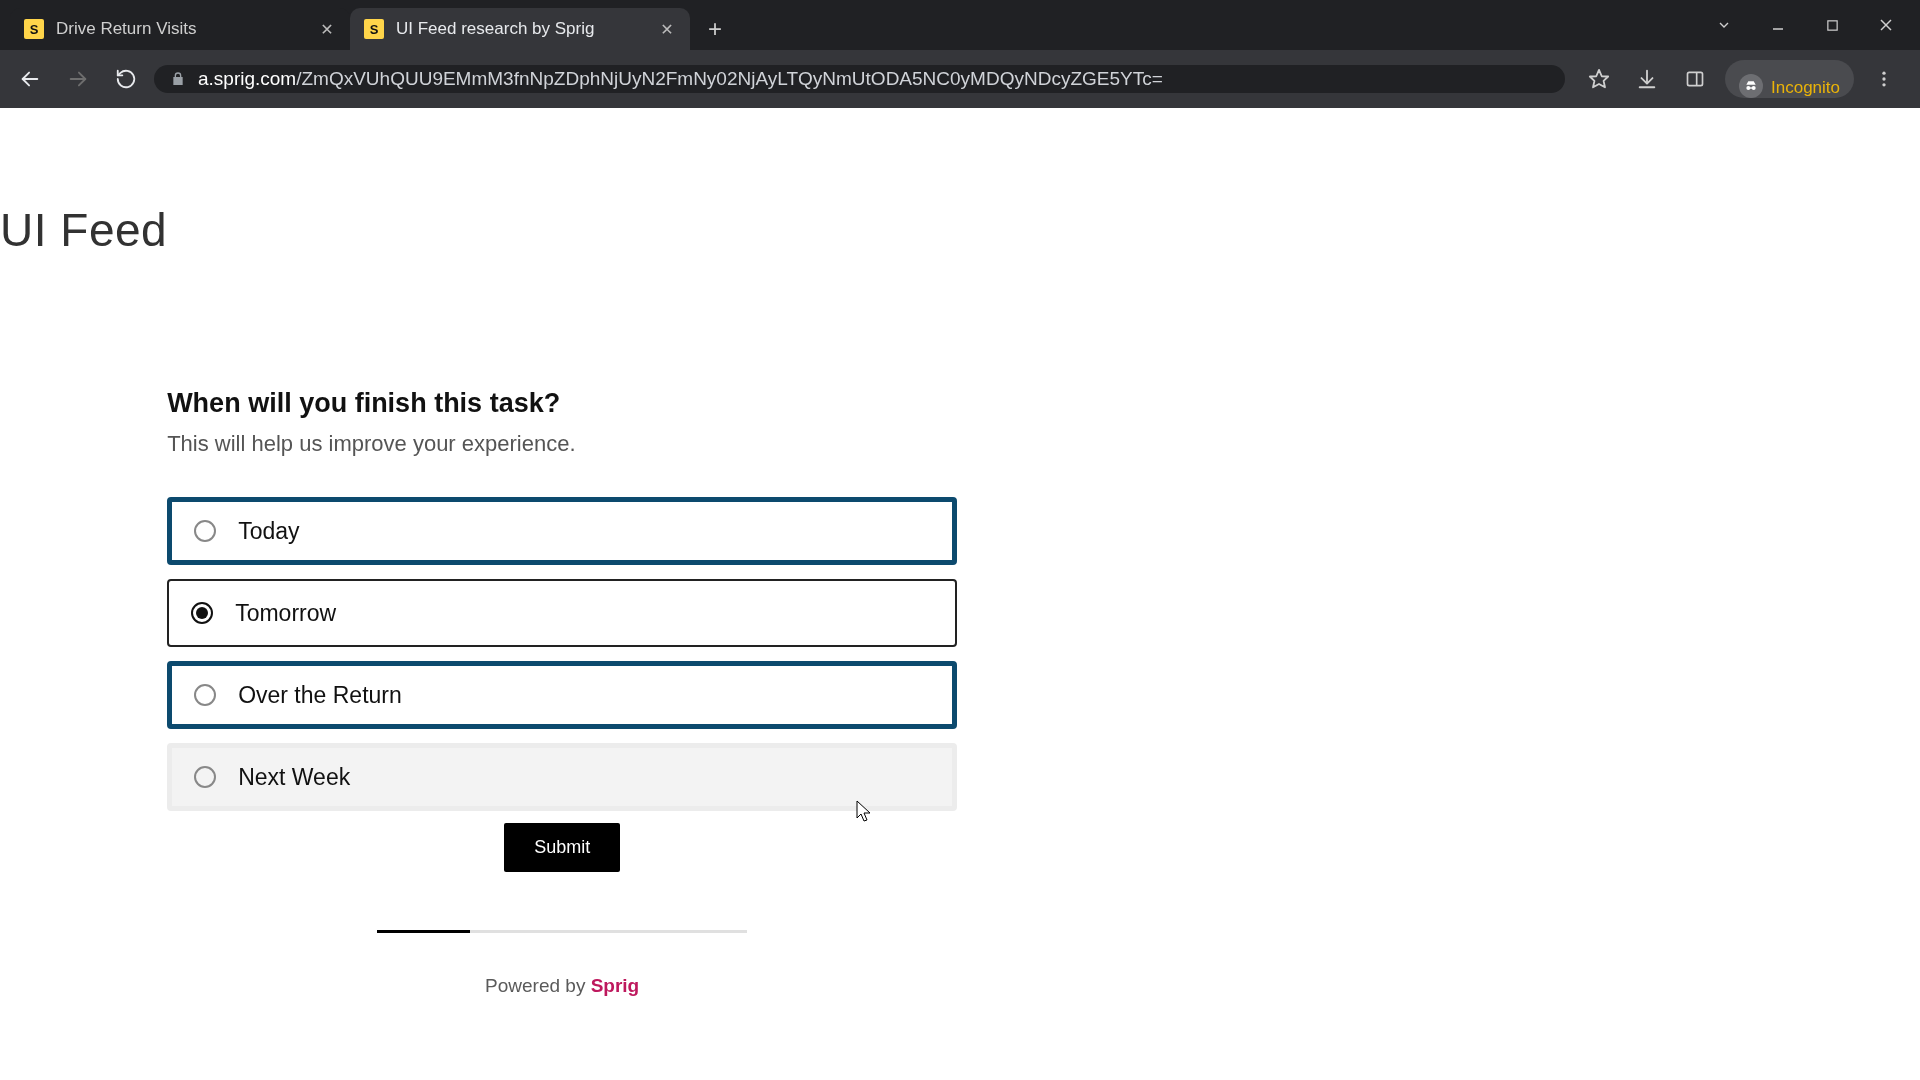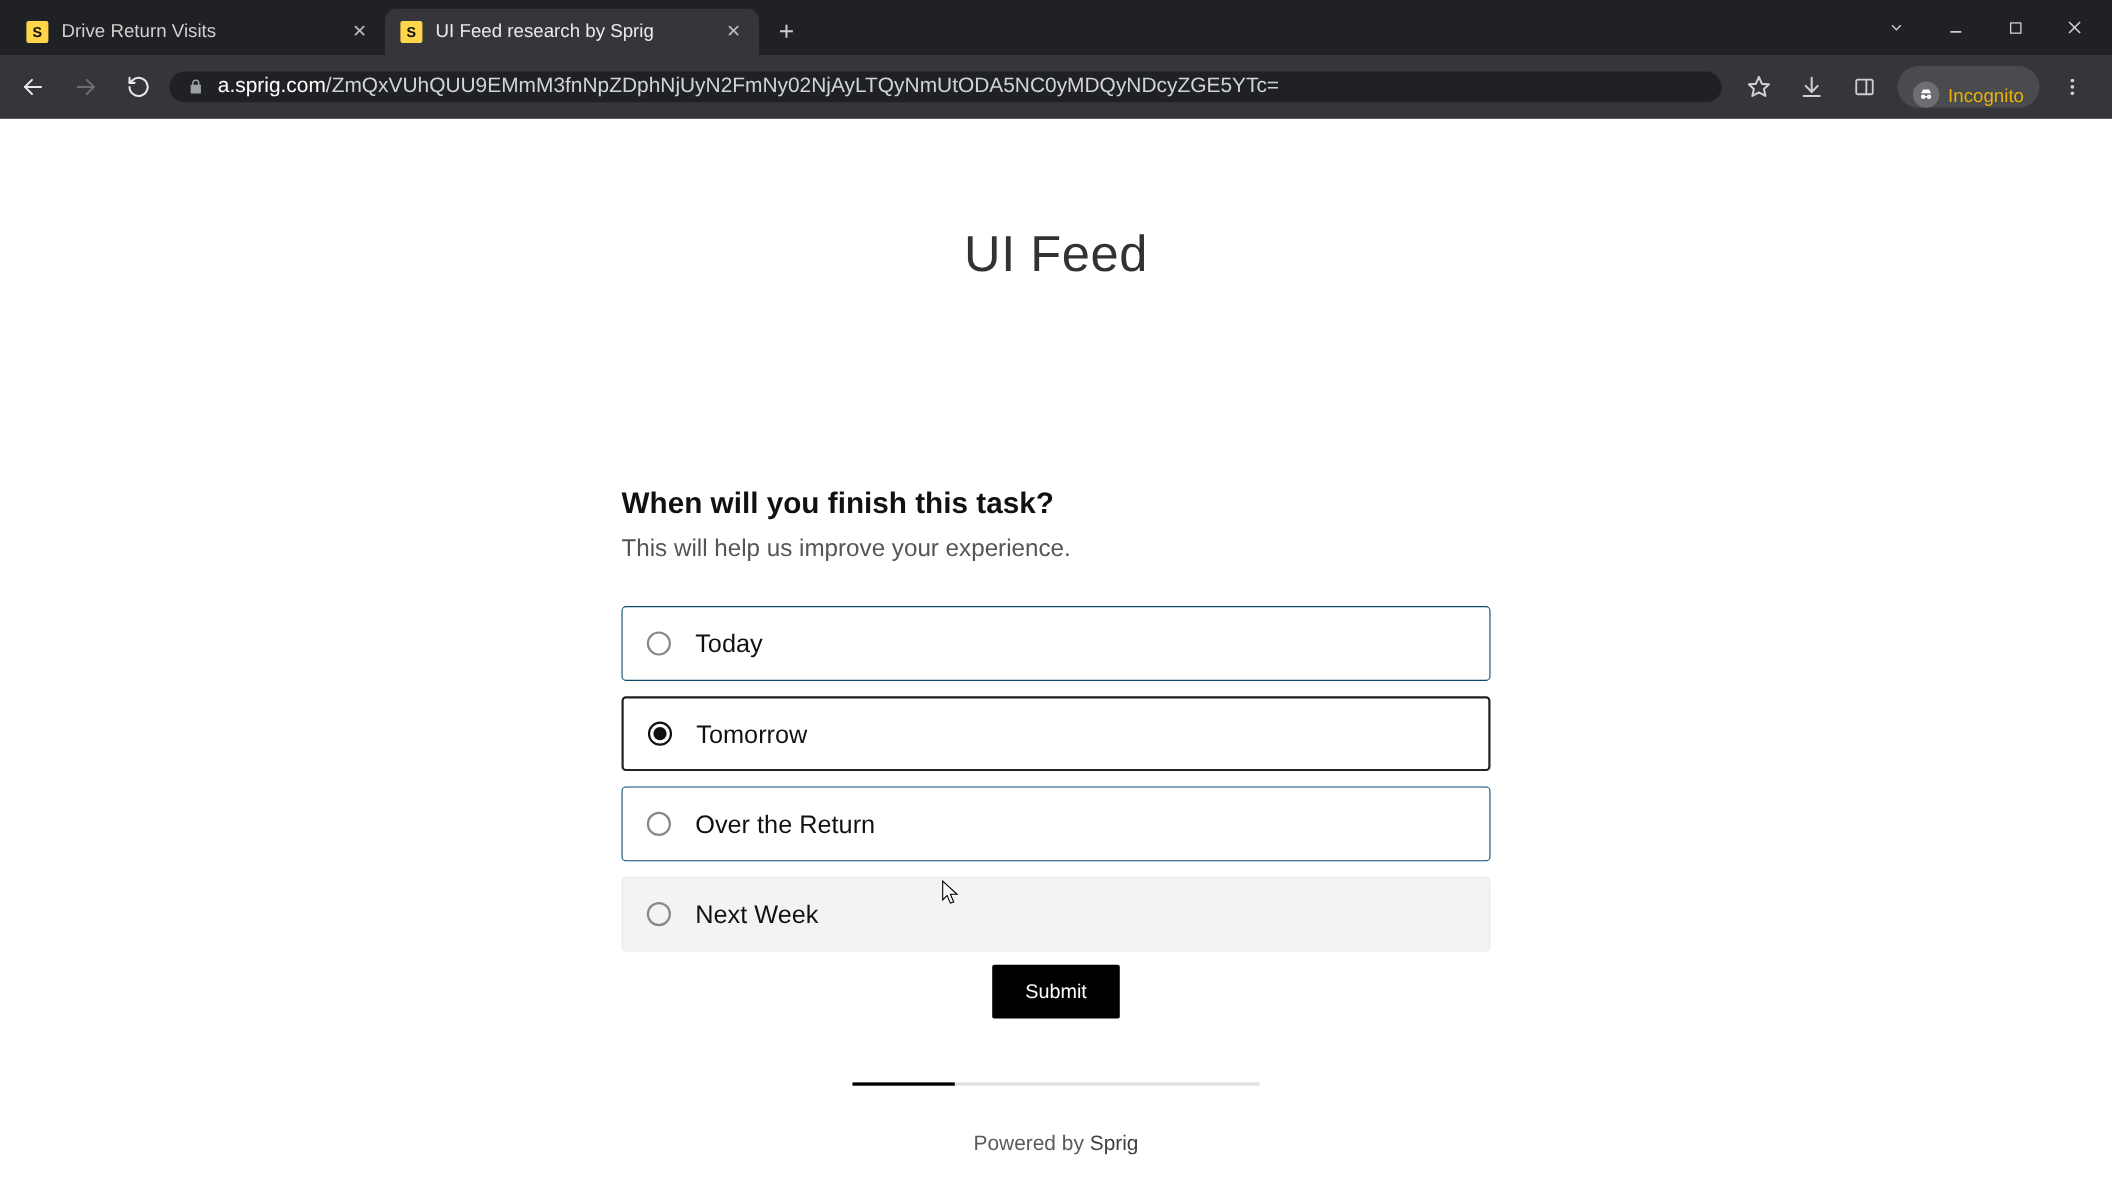--- a/index.html
+++ b/index.html
@@ -26,39 +26,39 @@
   .omnibox { flex:1; height:28px; background:#202124; border-radius:20px; display:flex; align-items:center; padding:0 16px; gap:12px; }
   .lock-icon { color:#9aa0a6; }
   .url-text { color:#d0d3d8; font-size:19px; white-space:nowrap; overflow:hidden; text-overflow:ellipsis; }
   .url-domain { color:#ffffff; }
   .toolbar-right { display:flex; align-items:center; gap:12px; padding:0 8px; }
   .toolbar-icon { width:36px; height:36px; display:flex; align-items:center; justify-content:center; color:#cfcfcf; }
   .incognito-chip { display:flex; align-items:flex-end; gap:8px; background:#4a4b4f; color:#eab308; height:38px; padding:0 14px; border-radius:19px; font-size:17px; }
   .incognito-chip .incog-icon { width:24px; height:24px; display:flex; align-items:center; justify-content:center; background:#6d6e72; border-radius:50%; }
 
   
-  .page { width:100%; background:#fff; display:flex; flex-direction:column; align-items:center; padding-top:95px; }
+  .page { width:100%; background:#fff; display:flex; flex-direction:row; padding-top:95px; }
   .brand { font-size:46px; font-weight:300; color:#323232; letter-spacing:0.5px; }
   .survey-wrap { width:790px; margin-top:185px; }
   .question { font-size:27px; font-weight:600; color:#111; }
   .helper { font-size:22px; color:#555; margin-top:12px; }
   .options { margin-top:40px; display:flex; flex-direction:column; gap:14px; }
-  .option { display:flex; align-items:center; height:68px; border:1px solid #0c4a6e; border-radius:4px; padding:0 22px; gap:22px; font-size:23px; color:#111; cursor:pointer; background:#fff; }
+  .option { display:flex; align-items:center; height:68px; border:5px solid #0c4a6e; border-radius:4px; padding:0 22px; gap:22px; font-size:23px; color:#111; cursor:pointer; background:#fff; }
   .option.selected { border:2px solid #222; }
   .option.hovered { background:#f3f3f3; border-color:#ececec; }
   .radio { width:22px; height:22px; border:2px solid #888; border-radius:50%; display:flex; align-items:center; justify-content:center; flex:0 0 22px; }
   .option.selected .radio { border-color:#111; }
   .radio-dot { width:12px; height:12px; background:#111; border-radius:50%; display:none; }
   .option.selected .radio-dot { display:block; }
   .submit-row { display:flex; justify-content:center; margin-top:12px; }
   .submit-btn { background:#000; color:#fff; font-size:18px; padding:14px 30px; border:none; border-radius:2px; cursor:pointer; }
   .progress { width:370px; height:3px; background:#e0e0e0; margin:58px auto 0; position:relative; }
   .progress-fill { position:absolute; left:0; top:0; height:100%; background:#000; width:25%; }
   .powered { text-align:center; margin-top:42px; font-size:19px; color:#5a5a5a; }
-  .powered .sprig { font-weight:400; color:#404040; }
+  .powered .sprig { font-weight:700; color:#be185d; }
 
   .cursor { position:absolute; left:856px; top:800px; font-size:18px; color:#222; pointer-events:none; }
 
   svg { display:block; }
 </style>
 </head>
 <body>
 
 <div class="chrome">
   <div class="tabbar">

